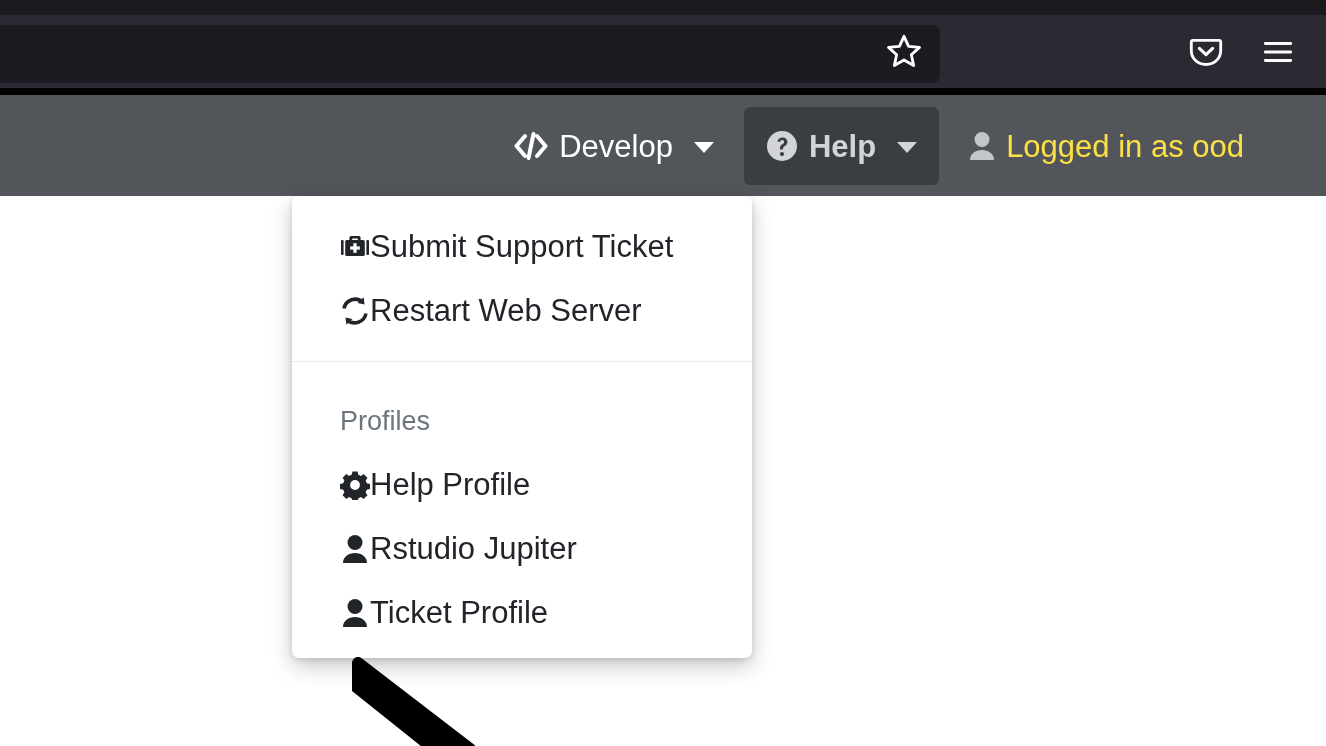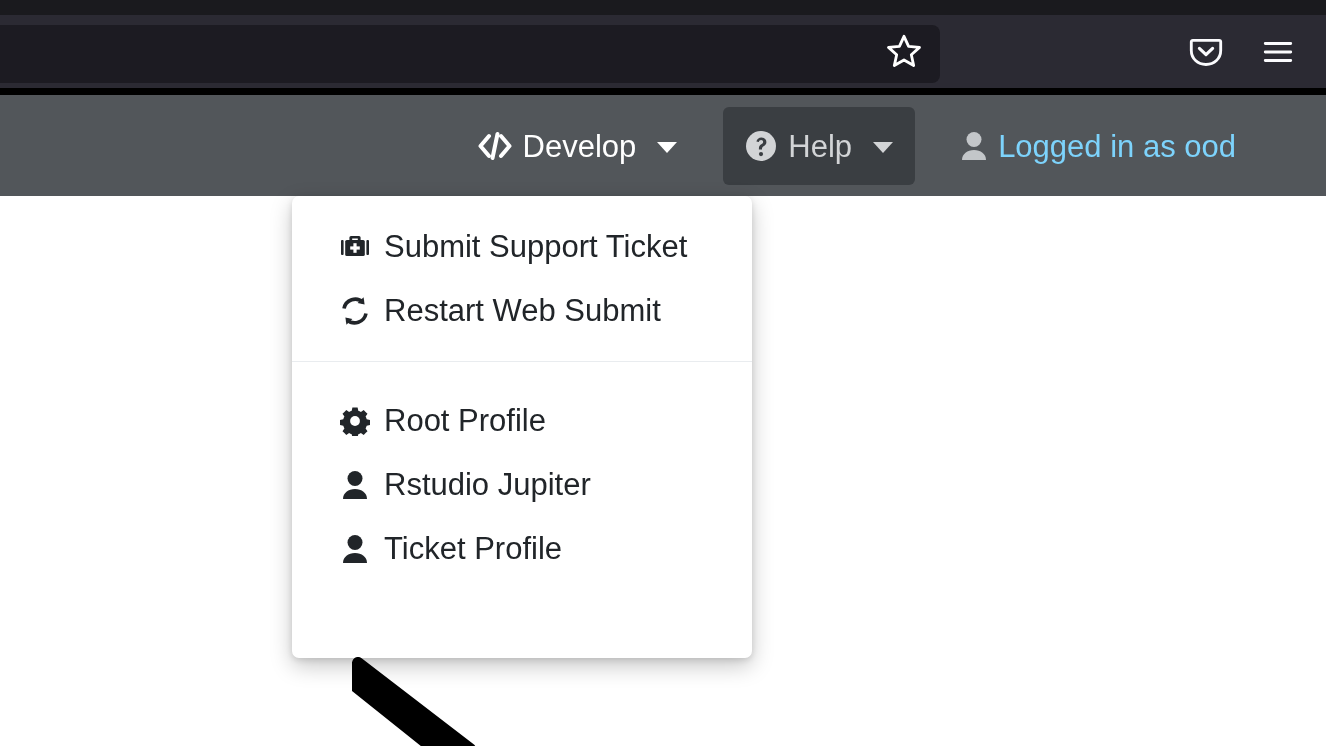--- a/index.html
+++ b/index.html
@@ -81,41 +81,42 @@
     height: 101px;
     background: #52565a;
   }
   .nav-items {
     position: absolute;
     right: 52px;
     top: 0;
     height: 101px;
     display: flex;
     align-items: center;
-    gap: 8px;
+    gap: 0px;
   }
   .nav-item {
     display: flex;
     align-items: center;
     gap: 11px;
     padding: 13px 16px;
     border-radius: 6px;
     font-size: 31px;
     line-height: 1;
     color: #ffffff;
     white-space: nowrap;
     cursor: pointer;
   }
   .nav-item.active {
     background: #3a3e42;
     color: #d2d4d6;
     padding: 23px 22px;
+    font-weight: bold;
   }
   .nav-item.muted {
-    color: #7dd3fc;
+    color: #fde047;
   }
   .nav-item .nav-label { position: relative; top: 1px; }
   .nav-icon {
     display: inline-flex;
     align-items: center;
     justify-content: center;
   }
   .caret {
     width: 0; height: 0;
     border-left: 10px solid transparent;
@@ -136,21 +137,20 @@
     height: 462px;
     background: #ffffff;
     border-radius: 7px;
     box-shadow: 0 8px 22px rgba(0,0,0,0.22), 0 2px 6px rgba(0,0,0,0.12);
     z-index: 40;
     overflow: hidden;
   }
   .dropdown-item {
     display: flex;
     align-items: center;
-    gap: 14px;
     height: 64px;
     padding: 0 48px;
     font-size: 31px;
     color: #212529;
     cursor: pointer;
     white-space: nowrap;
   }
   .dropdown-item .item-icon {
     width: 30px;
     display: inline-flex;
@@ -265,36 +265,37 @@
 
       <div class="dropdown-item">
         <span class="item-icon">
           <svg width="30" height="30" viewBox="0 0 30 30" xmlns="http://www.w3.org/2000/svg">
             <path d="M4 12.5 A11.5 11.5 0 0 1 23 6.2" fill="none" stroke="#212529" stroke-width="3.6" stroke-linecap="butt"></path>
             <path d="M26 17.5 A11.5 11.5 0 0 1 7 23.8" fill="none" stroke="#212529" stroke-width="3.6" stroke-linecap="butt"></path>
             <path d="M23.6 1.2 L24.6 8.4 L17.6 7.0 Z" fill="#212529"></path>
             <path d="M6.4 28.8 L5.4 21.6 L12.4 23.0 Z" fill="#212529"></path>
           </svg>
         </span>
-        <span>Restart Web Submit</span>
+        <span>Restart Web Server</span>
       </div>
     </div>
 
     <div class="dropdown-divider"></div>
 
     <div class="dropdown-section-b">
+      <div class="dropdown-header">Profiles</div>
 
       <div class="dropdown-item">
         <span class="item-icon">
           <svg width="30" height="30" viewBox="0 0 30 30" xmlns="http://www.w3.org/2000/svg">
             <path d="M15 1.5 l2.6 0 0.7 3.3 a10.6 10.6 0 0 1 2.6 1.1 l2.8-1.9 1.9 1.9 1.9 1.9 -1.9 2.8 a10.6 10.6 0 0 1 1.1 2.6 l3.3 0.7 0 2.6 0 2.6 -3.3 0.7 a10.6 10.6 0 0 1 -1.1 2.6 l1.9 2.8 -1.9 1.9 -1.9 1.9 -2.8-1.9 a10.6 10.6 0 0 1 -2.6 1.1 l-0.7 3.3 -2.6 0 -2.6 0 -0.7-3.3 a10.6 10.6 0 0 1 -2.6-1.1 l-2.8 1.9 -1.9-1.9 -1.9-1.9 1.9-2.8 a10.6 10.6 0 0 1 -1.1-2.6 l-3.3-0.7 0-2.6 0-2.6 3.3-0.7 a10.6 10.6 0 0 1 1.1-2.6 l-1.9-2.8 1.9-1.9 1.9-1.9 2.8 1.9 a10.6 10.6 0 0 1 2.6-1.1 l0.7-3.3 z" fill="#212529"></path>
             <circle cx="15" cy="15" r="4.9" fill="#ffffff"></circle>
           </svg>
         </span>
-        <span>Root Profile</span>
+        <span>Help Profile</span>
       </div>
 
       <div class="dropdown-item">
         <span class="item-icon">
           <svg width="26" height="30" viewBox="0 0 26 30" xmlns="http://www.w3.org/2000/svg">
             <circle cx="13" cy="8.5" r="7.5" fill="#212529"></circle>
             <path d="M1 29c0-6.1 5.4-10 12-10s12 3.9 12 10z" fill="#212529"></path>
           </svg>
         </span>
         <span>Rstudio Jupiter</span>

